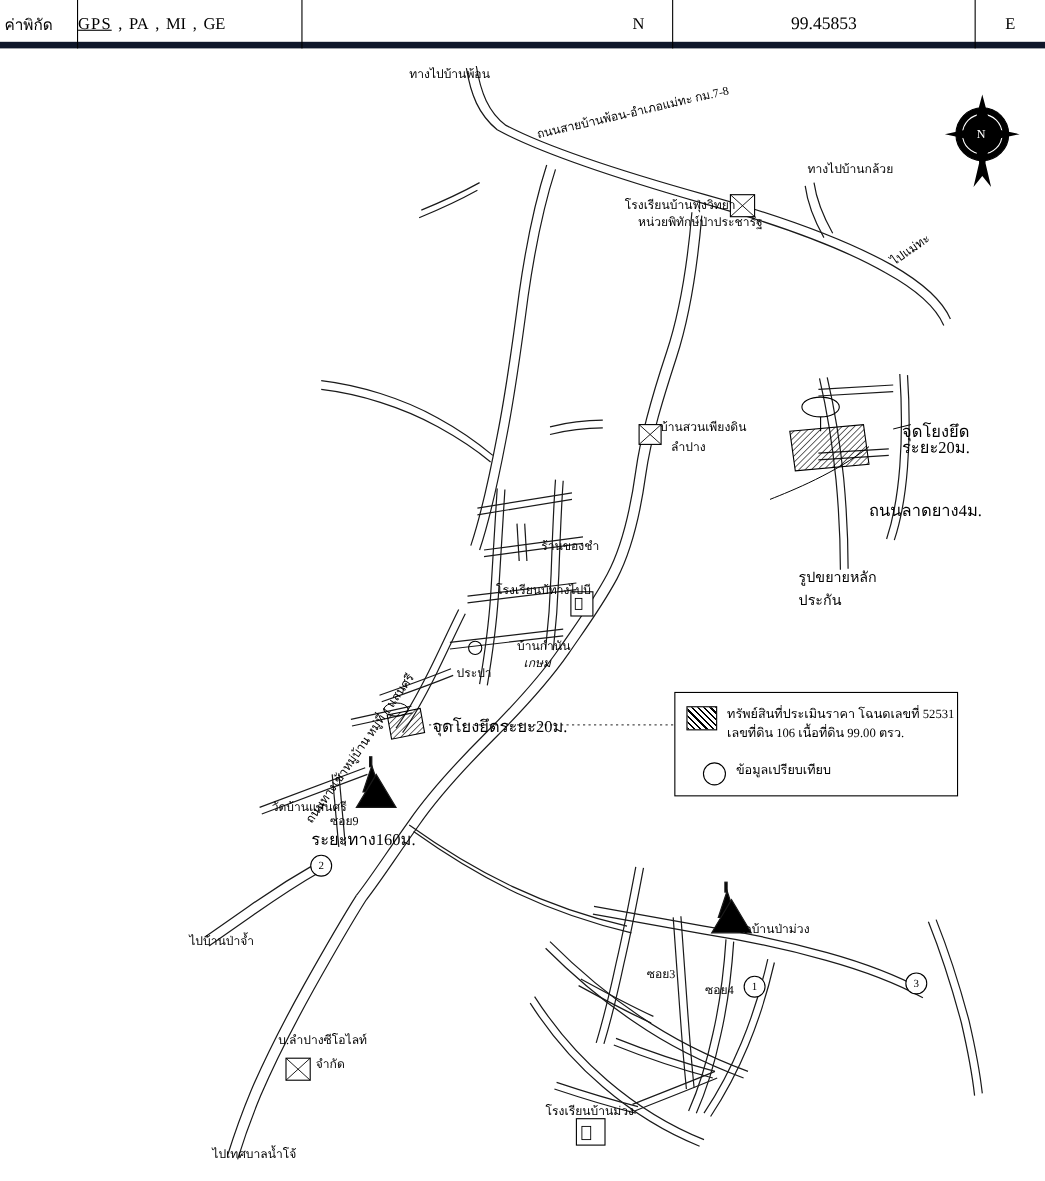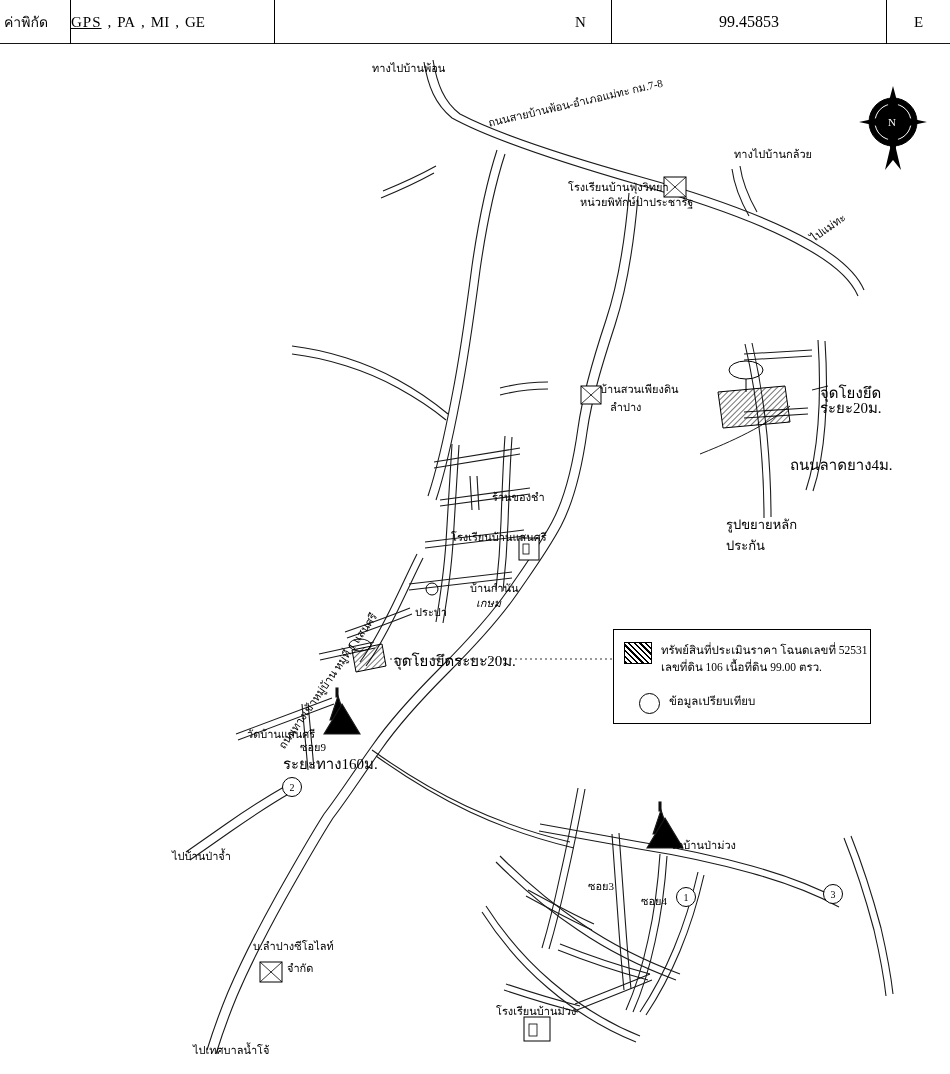--- a/index.html
+++ b/index.html
@@ -19,21 +19,21 @@
     background: #fff;
   }
 
   
   #coord-bar {
     position: absolute;
     top: 0;
     left: 0;
     width: 950px;
     height: 44px;
-    border-bottom: 1px solid #0f172a;
+    border-bottom: 6px solid #0f172a;
     box-sizing: border-box;
   }
   .coord-cell {
     position: absolute;
     top: 0;
     height: 44px;
     box-sizing: border-box;
     display: flex;
     align-items: center;
     font-family: "Liberation Serif", serif;
@@ -358,21 +358,21 @@
 
     <div class="map-label" style="left:372px; top:18px;">ทางไปบ้านพ้อน</div>
     <div class="map-label rot-a" style="left:487px; top:73px;">ถนนสายบ้านพ้อน-อำเภอแม่ทะ กม.7-8</div>
     <div class="map-label" style="left:734px; top:104px;">ทางไปบ้านกล้วย</div>
     <div class="map-label rot-diag" style="left:808px; top:190px;">ไปแม่ทะ</div>
     <div class="map-label" style="left:568px; top:137px;">โรงเรียนบ้านฟุ่งวิทยา</div>
     <div class="map-label" style="left:580px; top:152px;">หน่วยพิทักษ์ป่าประชารัฐ</div>
     <div class="map-label" style="left:600px; top:339px;">บ้านสวนเพียงดิน</div>
     <div class="map-label" style="left:610px; top:357px;">ลำปาง</div>
     <div class="map-label" style="left:492px; top:447px;">ร้านของชำ</div>
-    <div class="map-label" style="left:451px; top:487px;">โรงเรียนบ้านแสนศรี</div>
+    <div class="map-label" style="left:451px; top:487px;">โรงเรียนบ้ทางไปบี</div>
     <div class="map-label" style="left:470px; top:538px;">บ้านกำนัน</div>
     <div class="map-label" style="left:476px; top:553px;font-style:italic;">เกษม</div>
     <div class="map-label" style="left:415px; top:562px;">ประปา</div>
     <div class="map-label small" style="left:393px; top:608px;">จุดโยงยึดระยะ20ม.</div>
     <div class="map-label rot-road" style="left:276px; top:700px;">ถนนทางเข้าหมู่บ้าน หมู่ที่ 1 แสนศรี</div>
     <div class="map-label" style="left:247px; top:652px;margin-top:32px;">วัดบ้านแสนศรี</div>
     <div class="map-label" style="left:300px; top:697px;">ซอย9</div>
     <div class="map-label small" style="left:283px; top:711px;">ระยะทาง160ม.</div>
     <div class="map-label" style="left:172px; top:806px;">ไปบ้านป่าจ้ำ</div>
     <div class="map-label" style="left:670px; top:795px;">วัดบ้านป่าม่วง</div>

